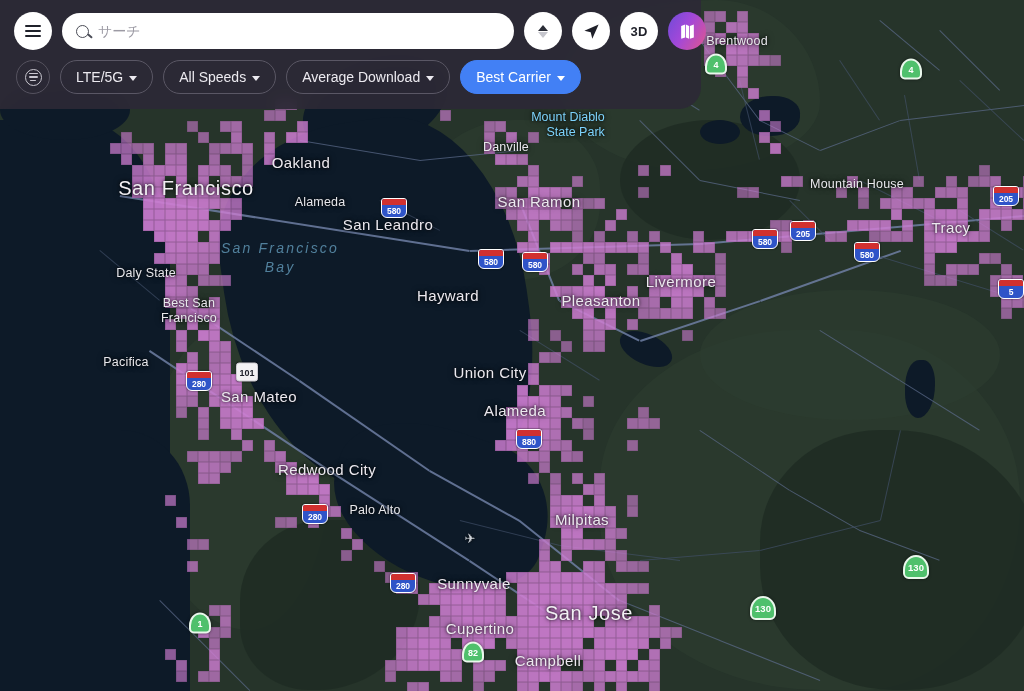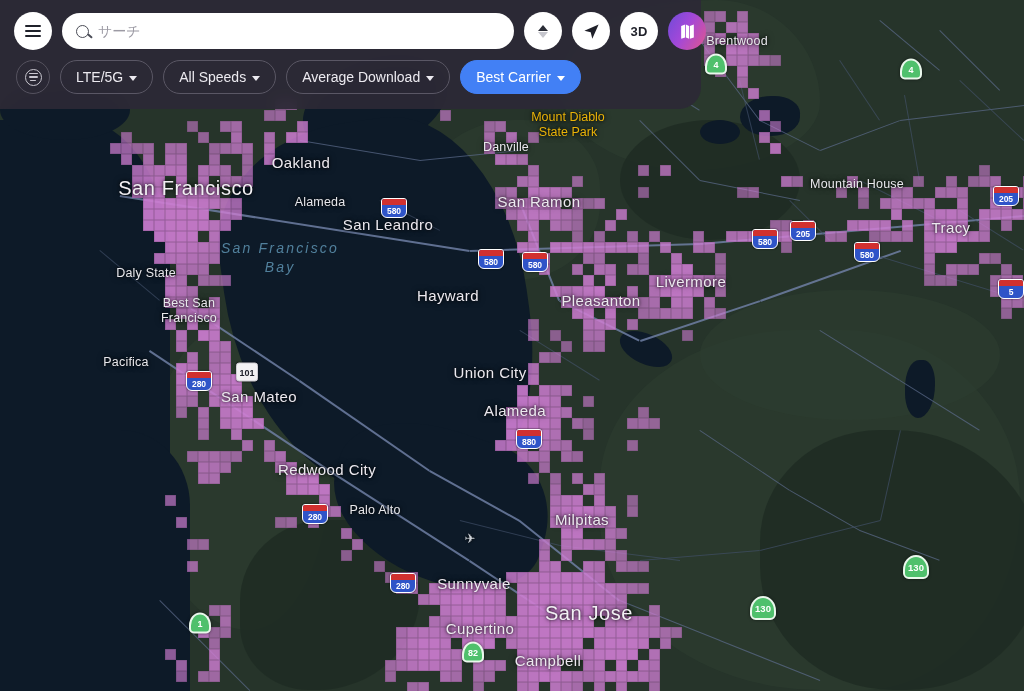--- a/index.html
+++ b/index.html
@@ -51,21 +51,21 @@
     background:#d07ed4; opacity:.78;
     box-shadow: inset 0 0 0 0.5px rgba(0,0,0,.22); }
 
   
   .label { position:absolute; color:#e8e8ec; white-space:nowrap;
     text-shadow:0 0 3px rgba(0,0,0,.85), 0 0 6px rgba(0,0,0,.6);
     pointer-events:none; transform:translate(-50%,-50%); }
   .label.city { font-size:12.5px; font-weight:400; letter-spacing:.2px; }
   .label.city-lg { font-size:20px; font-weight:400; letter-spacing:.6px; color:#f2f0f4; }
   .label.city-md { font-size:15px; letter-spacing:.4px; color:#ece9ef; }
-  .label.park { font-size:12.5px; color:#eab308; text-align:center; line-height:15px; }
+  .label.park { font-size:12.5px; color:#7dd3fc; text-align:right; line-height:15px; }
   .label.water-lbl { font-style:italic; color:#51809c; font-size:14px;
     letter-spacing:2.2px; text-shadow:none; text-align:center; line-height:19px; }
 
   
   .shield { position:absolute; transform:translate(-50%,-50%); }
   .shield-i {
     width:26px; height:20px; border-radius:3px 3px 6px 6px;
     background:linear-gradient(#2f54c8 0%, #2f54c8 62%, #2f54c8 100%);
     border:1.5px solid #ffffff; position:relative; overflow:hidden;
     display:flex; align-items:flex-end; justify-content:center;
@@ -1042,21 +1042,21 @@
         <div class="label city-md" style="left: 490px; top: 372px;">Union City</div>
         <div class="label city-md" style="left: 515px; top: 410px;">Alameda</div>
         <div class="label city-md" style="left: 582px; top: 519px;">Milpitas</div>
         <div class="label city-md" style="left: 474px; top: 583px;">Sunnyvale</div>
         <div class="label city-md" style="left: 480px; top: 628px;">Cupertino</div>
         <div class="label city-md" style="left: 548px; top: 660px;">Campbell</div>
         <div class="label city-lg" style="left: 589px; top: 613px;">San Jose</div>
         <div class="label city" style="left: 506px; top: 147px;">Danville</div>
         <div class="label city-md" style="left: 539px; top: 201px;">San Ramon</div>
         <div class="label city-md" style="left: 601px; top: 300px;">Pleasanton</div>
-        <div class="label city-md" style="left: 681px; top: 281px; margin-left: 10px;">Livermore</div>
+        <div class="label city-md" style="left: 681px; top: 281px;">Livermore</div>
         <div class="label city" style="left: 737px; top: 41px;">Brentwood</div>
         <div class="label city" style="left: 857px; top: 184px;">Mountain House</div>
         <div class="label city-md" style="left: 951px; top: 227px;">Tracy</div>
         <div class="shield" style="left: 491px; top: 259px;">
           <div class="shield-i">
             <span>580</span>
           </div>
         </div>
         <div class="shield" style="left: 535px; top: 262px;">
           <div class="shield-i">

